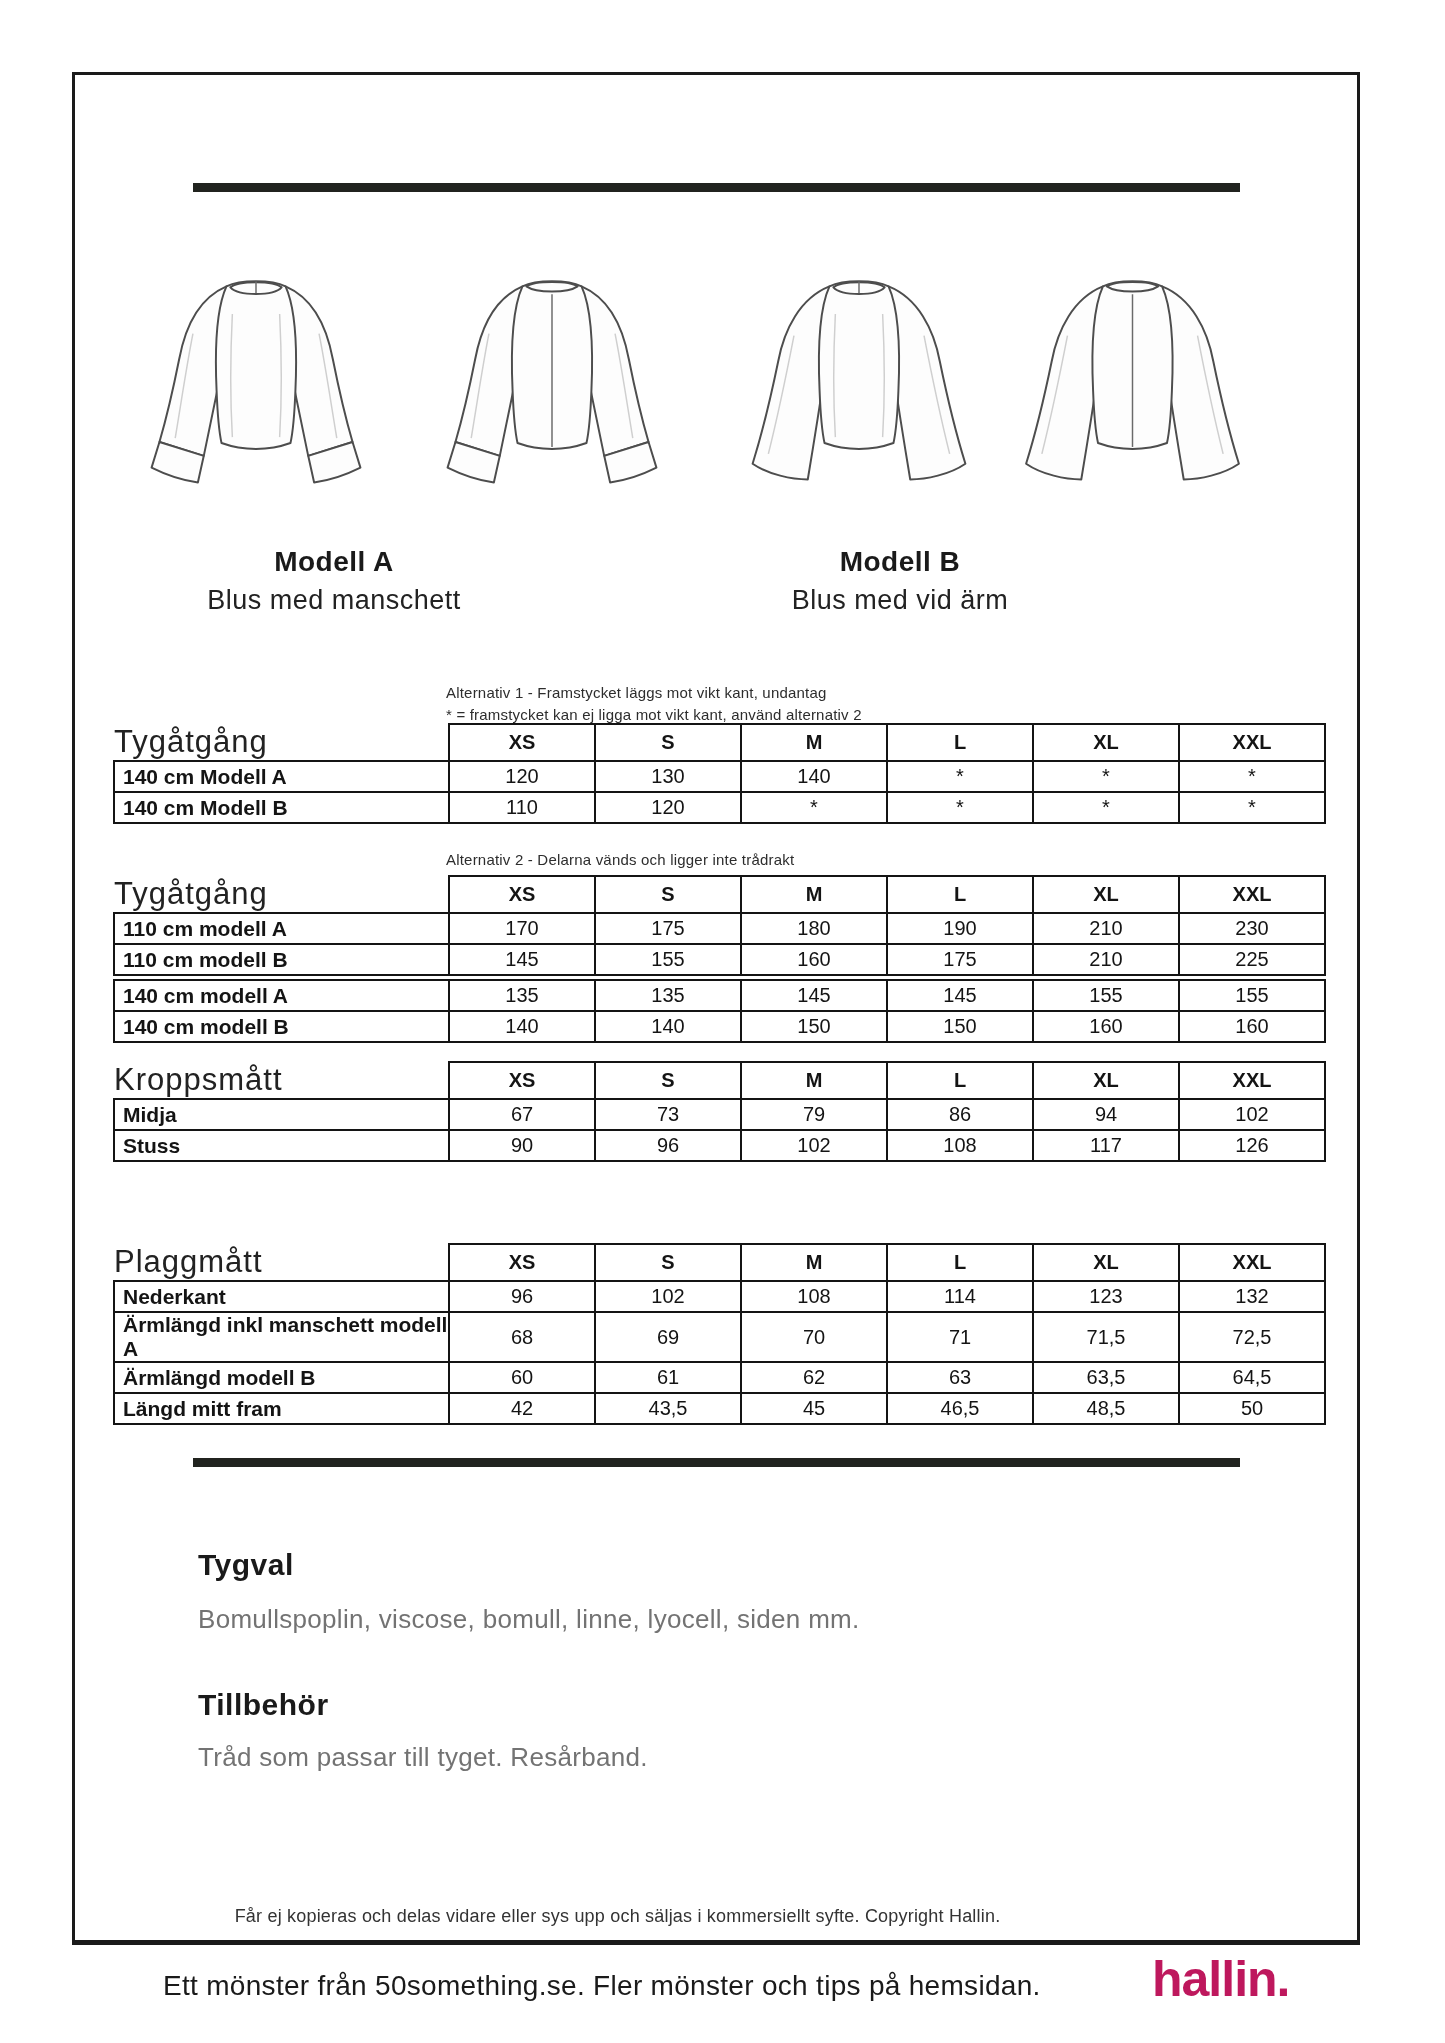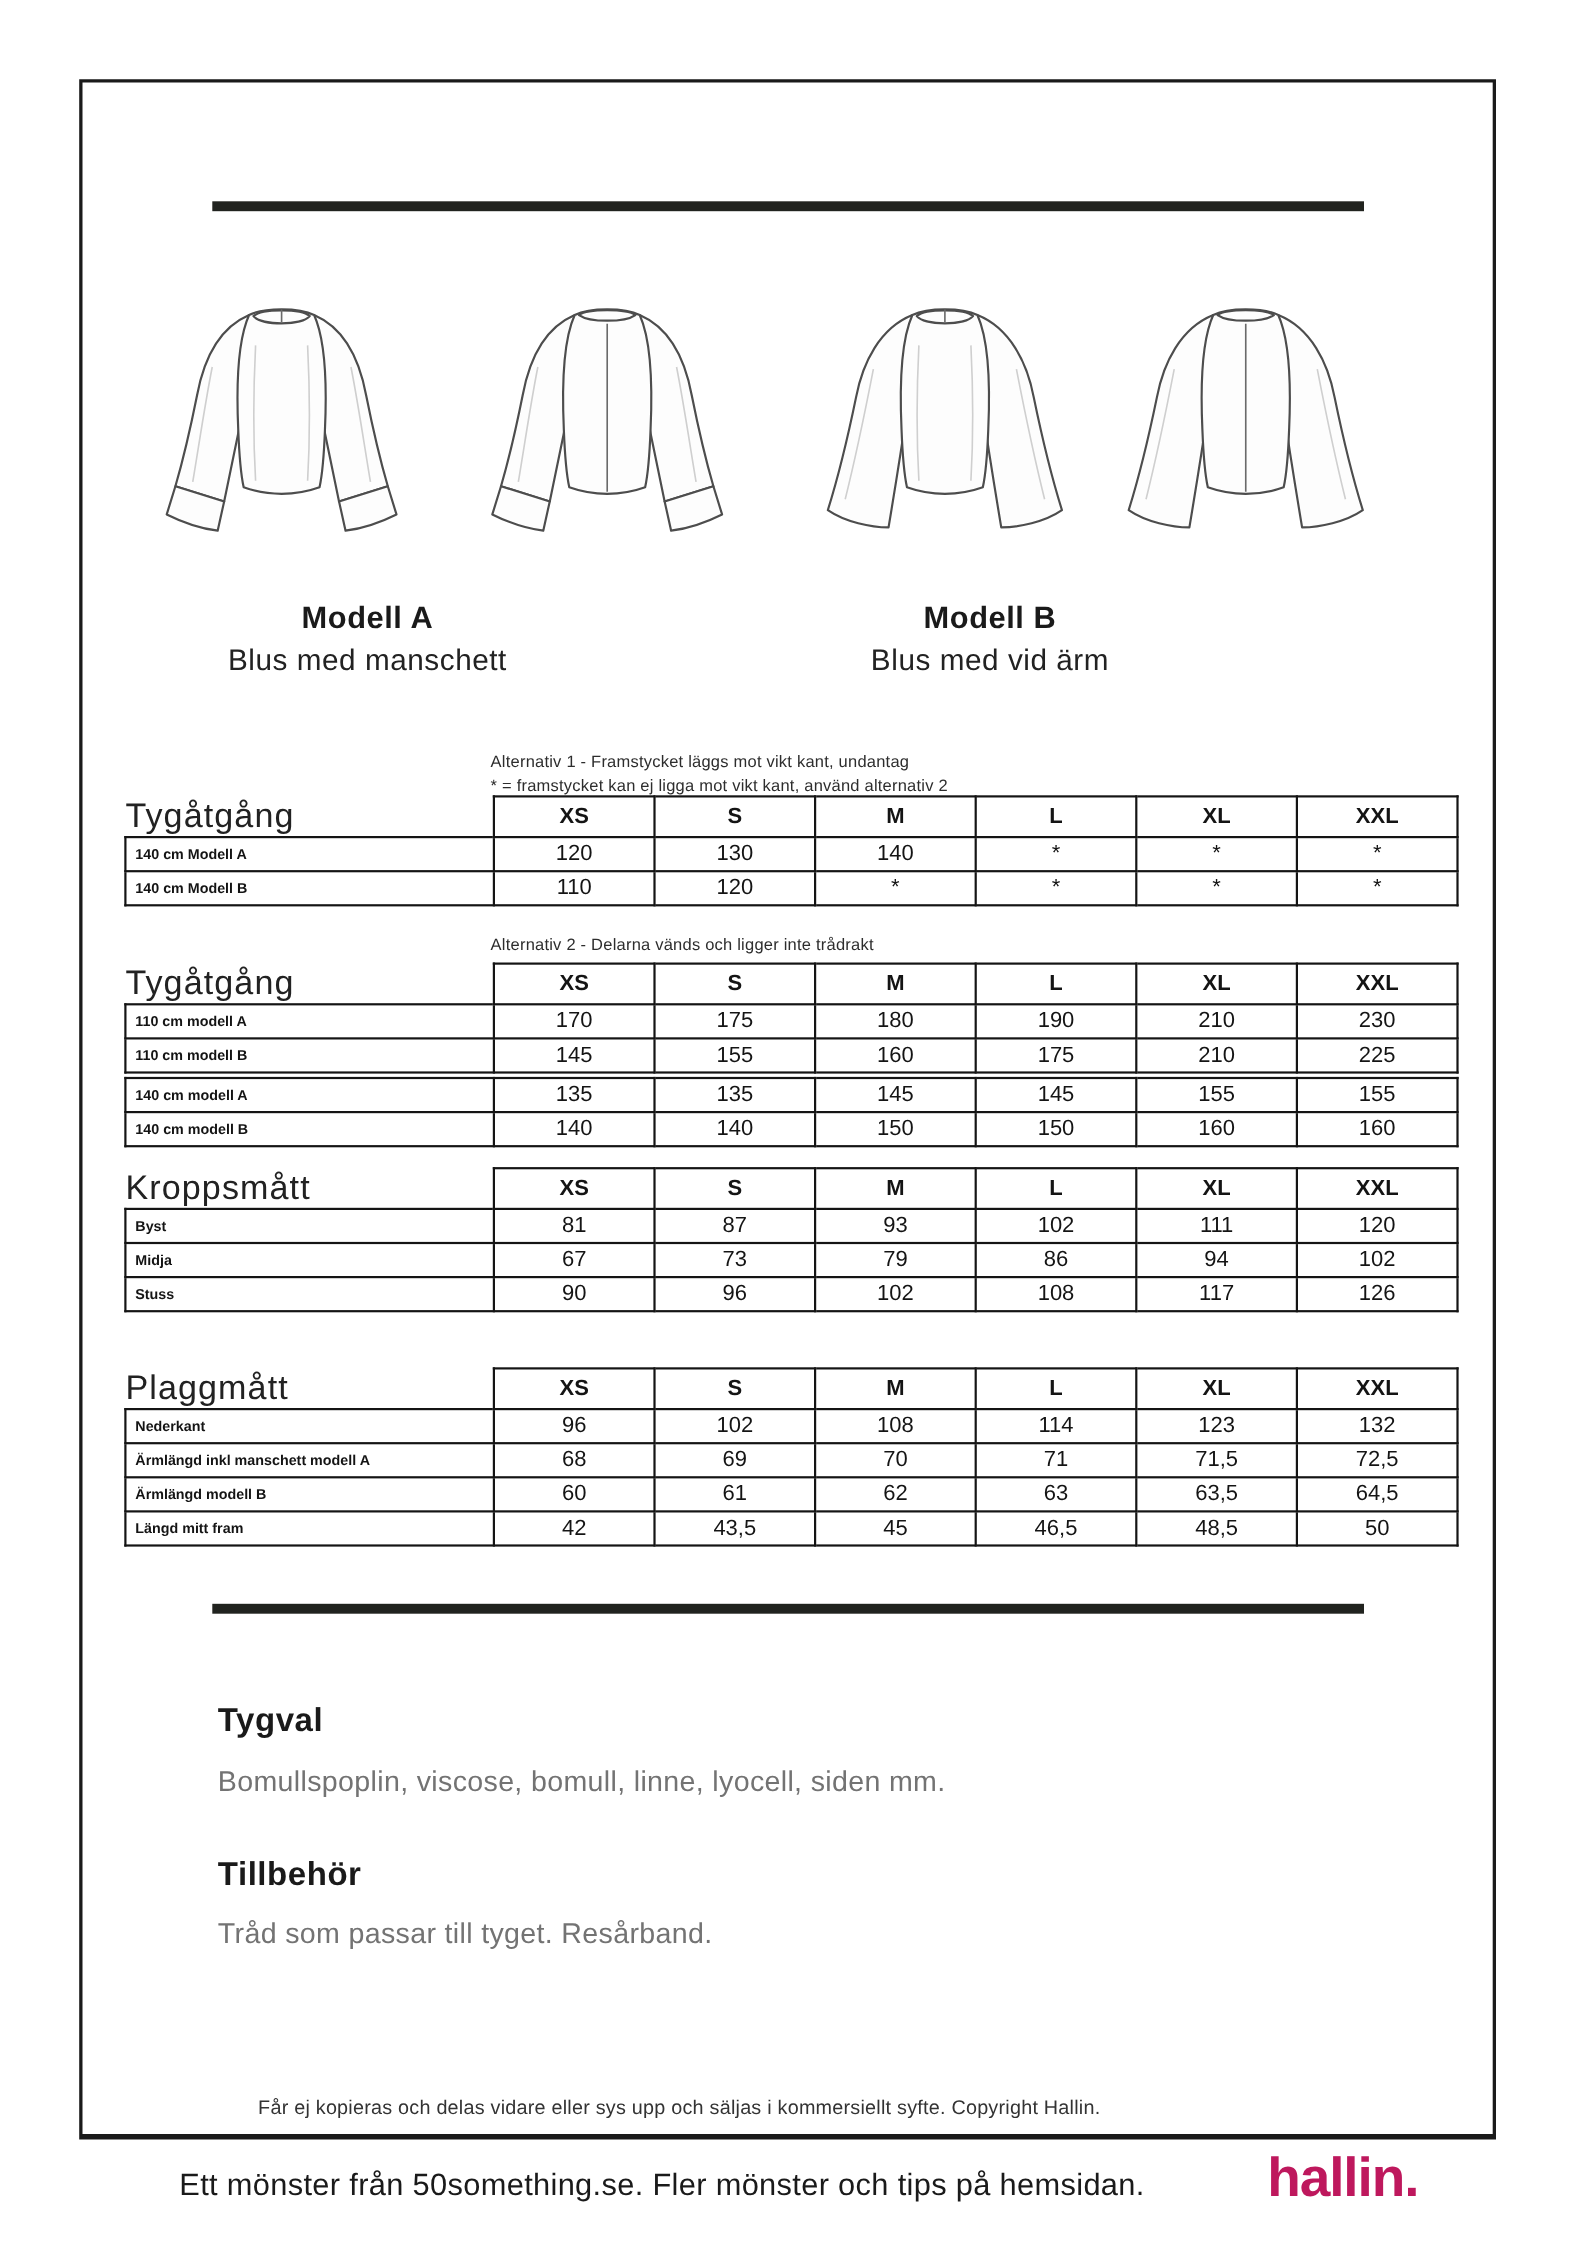--- a/index.html
+++ b/index.html
@@ -17,21 +17,21 @@
 
   .caption{position:absolute;width:340px;text-align:center;}
   .caption .ctitle{font-size:28px;font-weight:700;letter-spacing:.5px;}
   .caption .csub{font-size:27px;font-weight:400;margin-top:7px;letter-spacing:.5px;color:#222;}
 
   .note{position:absolute;left:446px;font-size:15px;line-height:22px;color:#2d2d2d;letter-spacing:.2px;}
 
   table.sizetable{position:absolute;left:113px;border-collapse:collapse;table-layout:fixed;}
   .sizetable td{border:2px solid #141414;box-sizing:border-box;height:31px;padding:0;
                 vertical-align:middle;color:#141414;background:#fff;}
-  .sizetable td.lbl{width:335px;font-weight:700;font-size:13px;padding-left:8px;text-align:left;}
+  .sizetable td.lbl{width:335px;font-weight:700;font-size:21px;padding-left:8px;text-align:left;}
   .sizetable td.num{width:146px;text-align:center;font-size:20px;}
   .sizetable td.hdr{width:146px;text-align:center;font-size:20px;font-weight:700;}
   .sizetable td.title-cell{border:none;width:335px;font-size:31px;font-weight:400;
                            letter-spacing:1px;color:#222;background:transparent;}
   .sizetable tr.spacer td{border:none;height:5px;padding:0;background:transparent;}
 
   .sec-h{position:absolute;left:198px;font-size:30px;font-weight:700;letter-spacing:.5px;}
   .sec-p{position:absolute;left:198px;font-size:26px;font-weight:400;color:#737373;letter-spacing:.3px;}
 
   .copyright{position:absolute;left:72px;top:1906px;width:1091px;text-align:center;
@@ -207,29 +207,20 @@
         <tr>
       <td class="title-cell">Kroppsmått</td>
       <td class="hdr">XS</td>
       <td class="hdr">S</td>
       <td class="hdr">M</td>
       <td class="hdr">L</td>
       <td class="hdr">XL</td>
       <td class="hdr">XXL</td>
     </tr>
     <tr>
-      <td class="lbl">Byst</td>
-      <td class="num">81</td>
-      <td class="num">87</td>
-      <td class="num">93</td>
-      <td class="num">102</td>
-      <td class="num">111</td>
-      <td class="num">120</td>
-    </tr>
-    <tr>
       <td class="lbl">Midja</td>
       <td class="num">67</td>
       <td class="num">73</td>
       <td class="num">79</td>
       <td class="num">86</td>
       <td class="num">94</td>
       <td class="num">102</td>
     </tr>
     <tr>
       <td class="lbl">Stuss</td>

